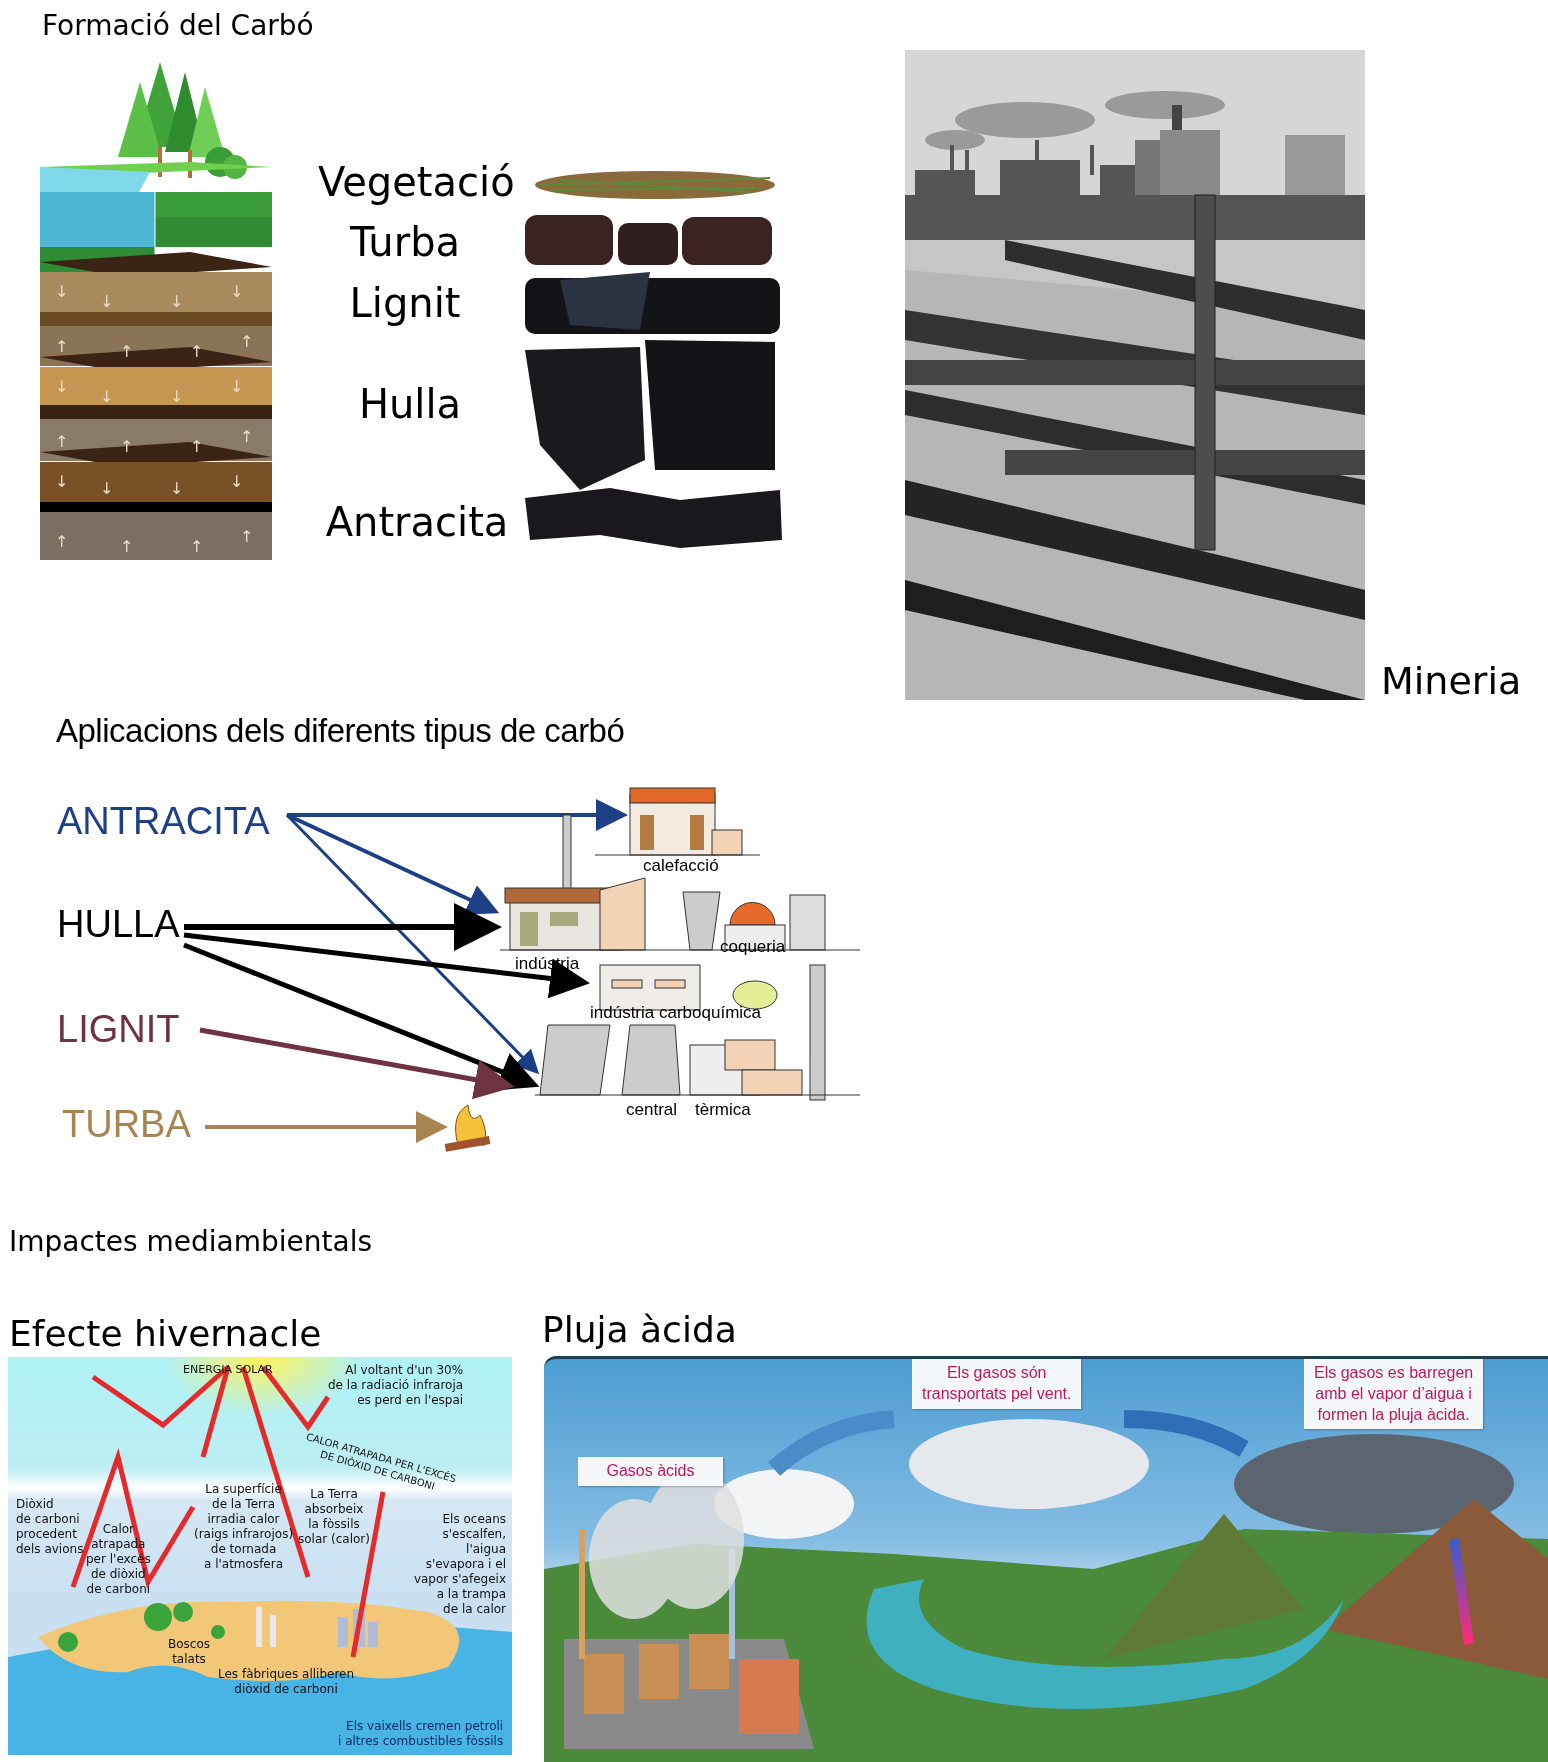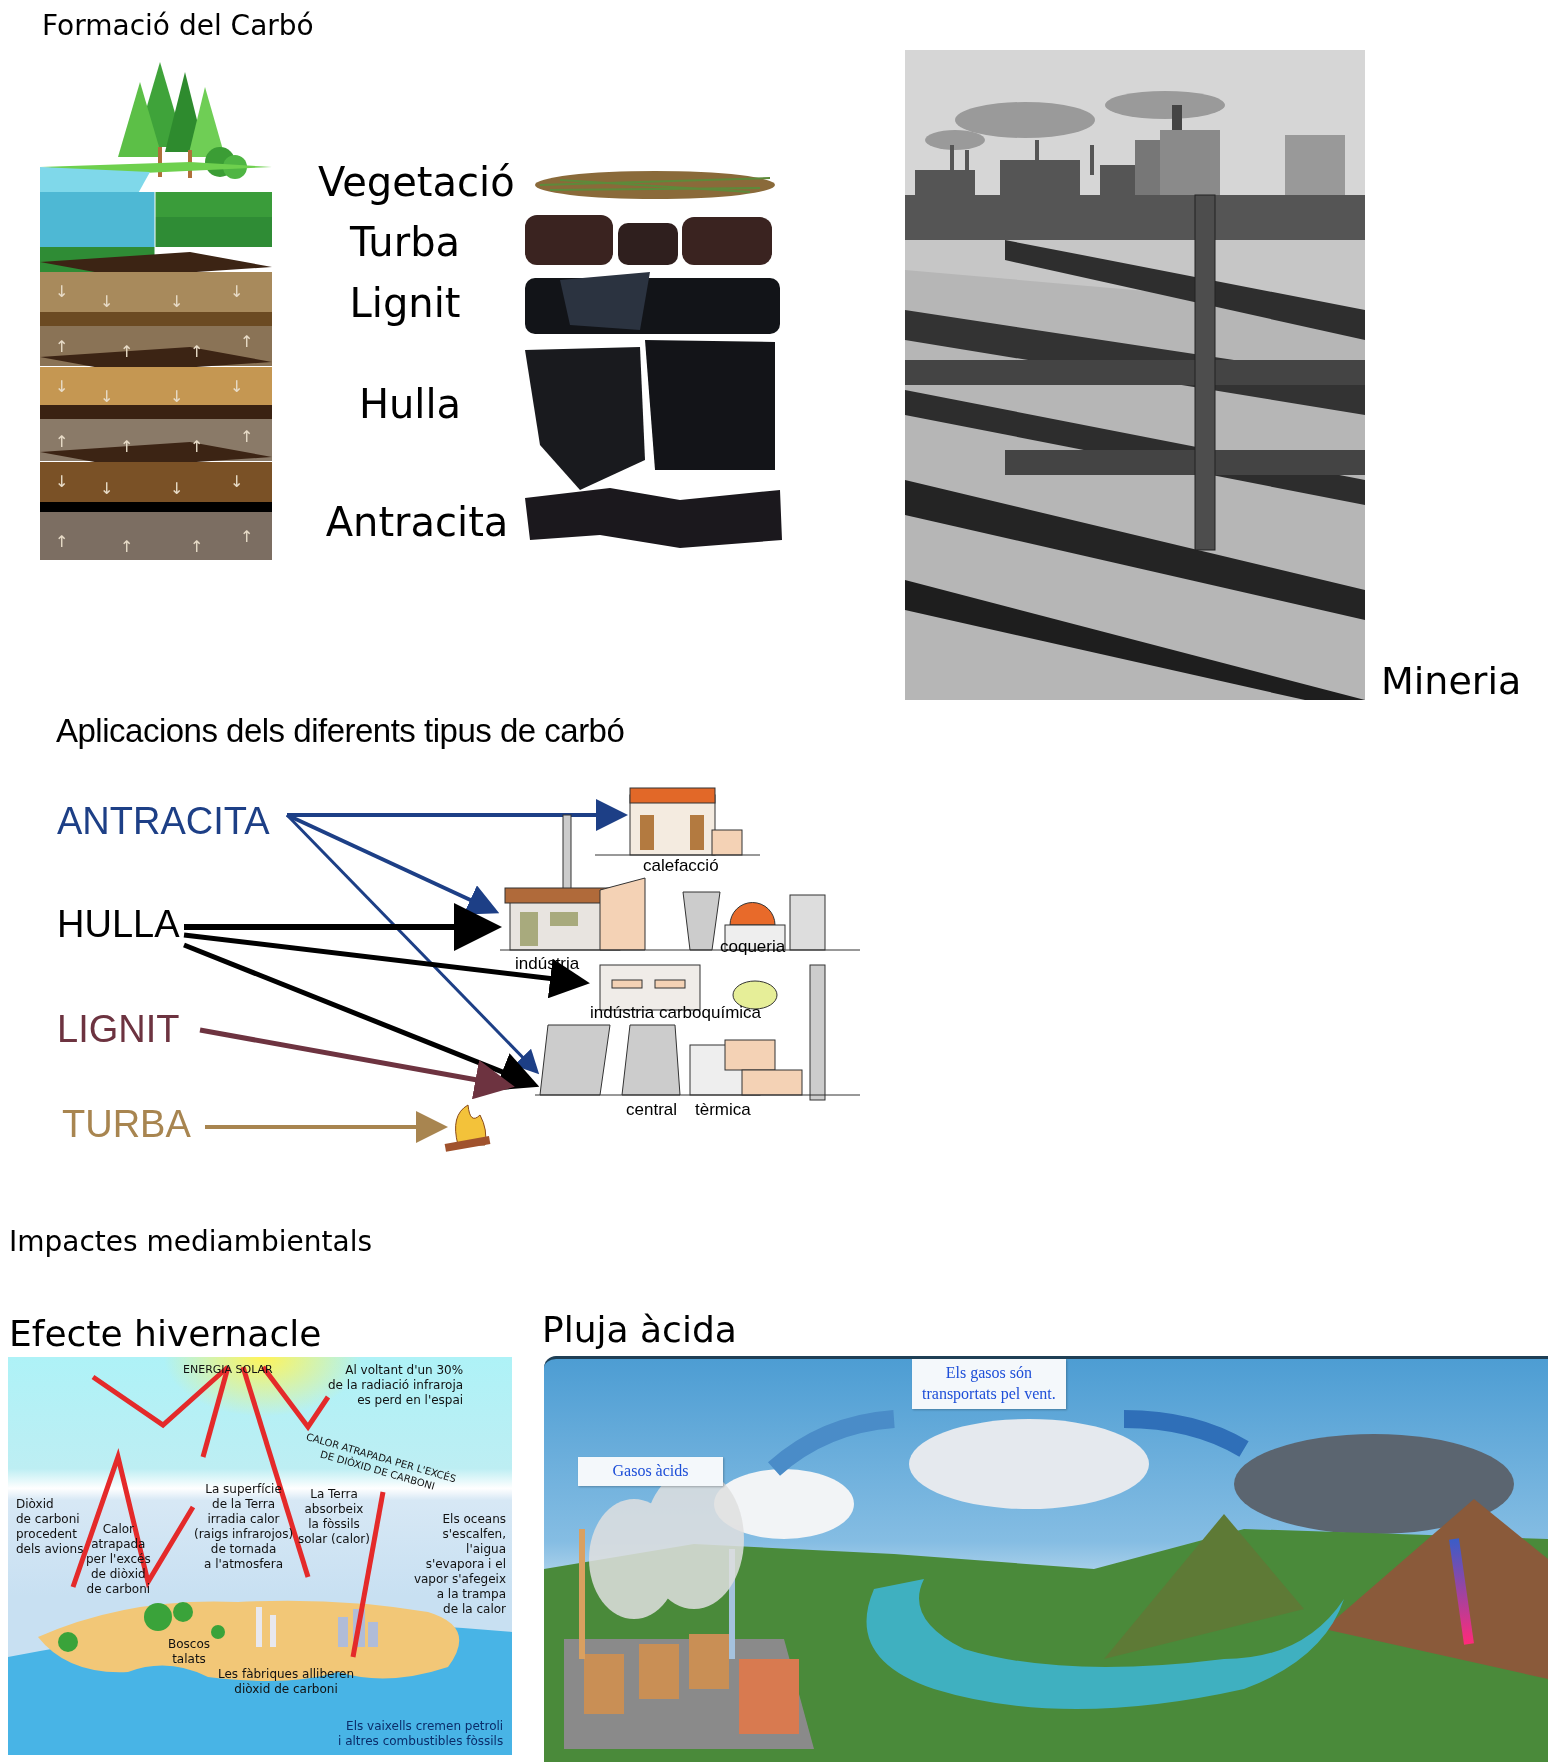--- a/index.html
+++ b/index.html
@@ -4,21 +4,21 @@
 <style>
   html, body { margin:0; padding:0; background:#ffffff; }
   body { width:1548px; height:1762px; position:relative; overflow:hidden; font-family:"DejaVu Sans", sans-serif; color:#000; }
   .abs { position:absolute; }
   .h-title { font-size:28px; line-height:1; white-space:nowrap; }
   .coal-label { font-size:40px; line-height:1; white-space:nowrap; text-align:center; width:190px; }
   .diagram-title { font-family:"Liberation Sans", sans-serif; font-size:33px; letter-spacing:-0.5px; white-space:nowrap; }
   .app-label { font-family:"Liberation Sans", sans-serif; font-size:38px; white-space:nowrap; }
   .small-cap { font-family:"Liberation Sans", sans-serif; font-size:17px; white-space:nowrap; }
   .gh-text { font-family:"DejaVu Sans", sans-serif; font-size:12px; line-height:1.25; color:#111; text-align:center; white-space:nowrap; }
-  .ar-box { background:#f4f8fb; font-family:Liberation Serif, serif; font-size:16px; line-height:1.3; text-align:center; color:#1d4ed8; padding:4px 10px; box-shadow:1px 1px 2px rgba(0,0,0,0.25); white-space:nowrap; }
+  .ar-box { background:#f4f8fb; font-family:Liberation Sans, sans-serif; font-size:16px; line-height:1.3; text-align:center; color:#be185d; padding:4px 10px; box-shadow:1px 1px 2px rgba(0,0,0,0.25); white-space:nowrap; }
   svg { display:block; }
 </style>
 </head>
 <body>
 
 <div class="abs h-title" style="left:42px; top:12px;">Formació del Carbó</div>
 
 <svg class="abs" style="left:40px; top:62px;" width="268" height="528">
 
   <g>
@@ -374,13 +374,18 @@
           <stop offset="0" stop-color="#3a5dc8"></stop>
           <stop offset="1" stop-color="#ff2a7a"></stop>
         </linearGradient>
       </defs>
   </svg>
   <div class="abs ar-box" style="left:34px; top:98px; width:125px;">Gasos àcids</div>
   <div class="abs ar-box" style="left:368px; top:0px;">
     <div>Els gasos són</div>
     <div>transportats pel vent.</div>
   </div>
+  <div class="abs ar-box" style="left:760px; top:0px;">
+    <div>Els gasos es barregen</div>
+    <div>amb el vapor d’aigua i</div>
+    <div>formen la pluja àcida.</div>
+  </div>
 </div>
 
 </body></html>

